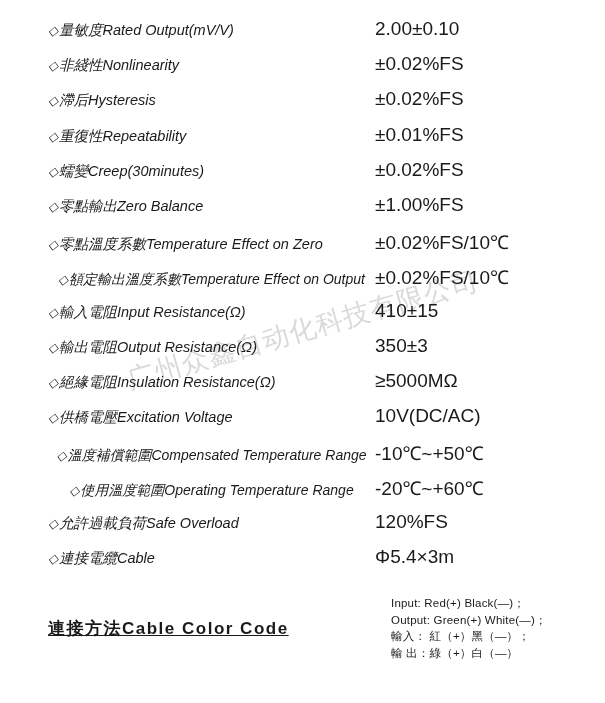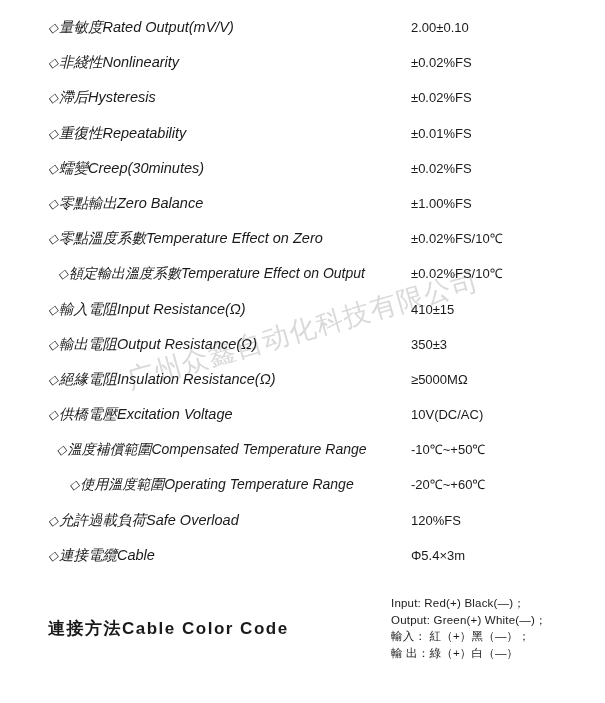--- a/index.html
+++ b/index.html
@@ -47,23 +47,22 @@
     font-size: 14.5px;
     white-space: nowrap;
     font-style: italic;
   }
   .row .label .diamond {
     font-size: 13px;
     margin-right: 1px;
   }
   .row .value {
     flex: 1 1 auto;
-    font-size: 13px;
+    font-size: 19px;
     white-space: nowrap;
-    margin-left: 36px;
   }
   .row.long .label {
     font-size: 14px;
     text-align: center;
   }
   
   #footer {
     position: relative;
     z-index: 10;
     margin-top: 14px;
@@ -71,20 +70,21 @@
     align-items: flex-start;
   }
   #cable-title {
     flex: 0 0 375px;
     padding-left: 48px;
     box-sizing: border-box;
     font-size: 17px;
     font-weight: bold;
     letter-spacing: 1.5px;
     padding-top: 22px;
+    text-decoration: underline;
   }
   #color-code {
     flex: 1 1 auto;
     font-size: 11.5px;
     line-height: 16.5px;
     letter-spacing: 0.2px;
     white-space: nowrap;
     margin-left: 16px;
   }
   #color-code div { white-space: nowrap; }

